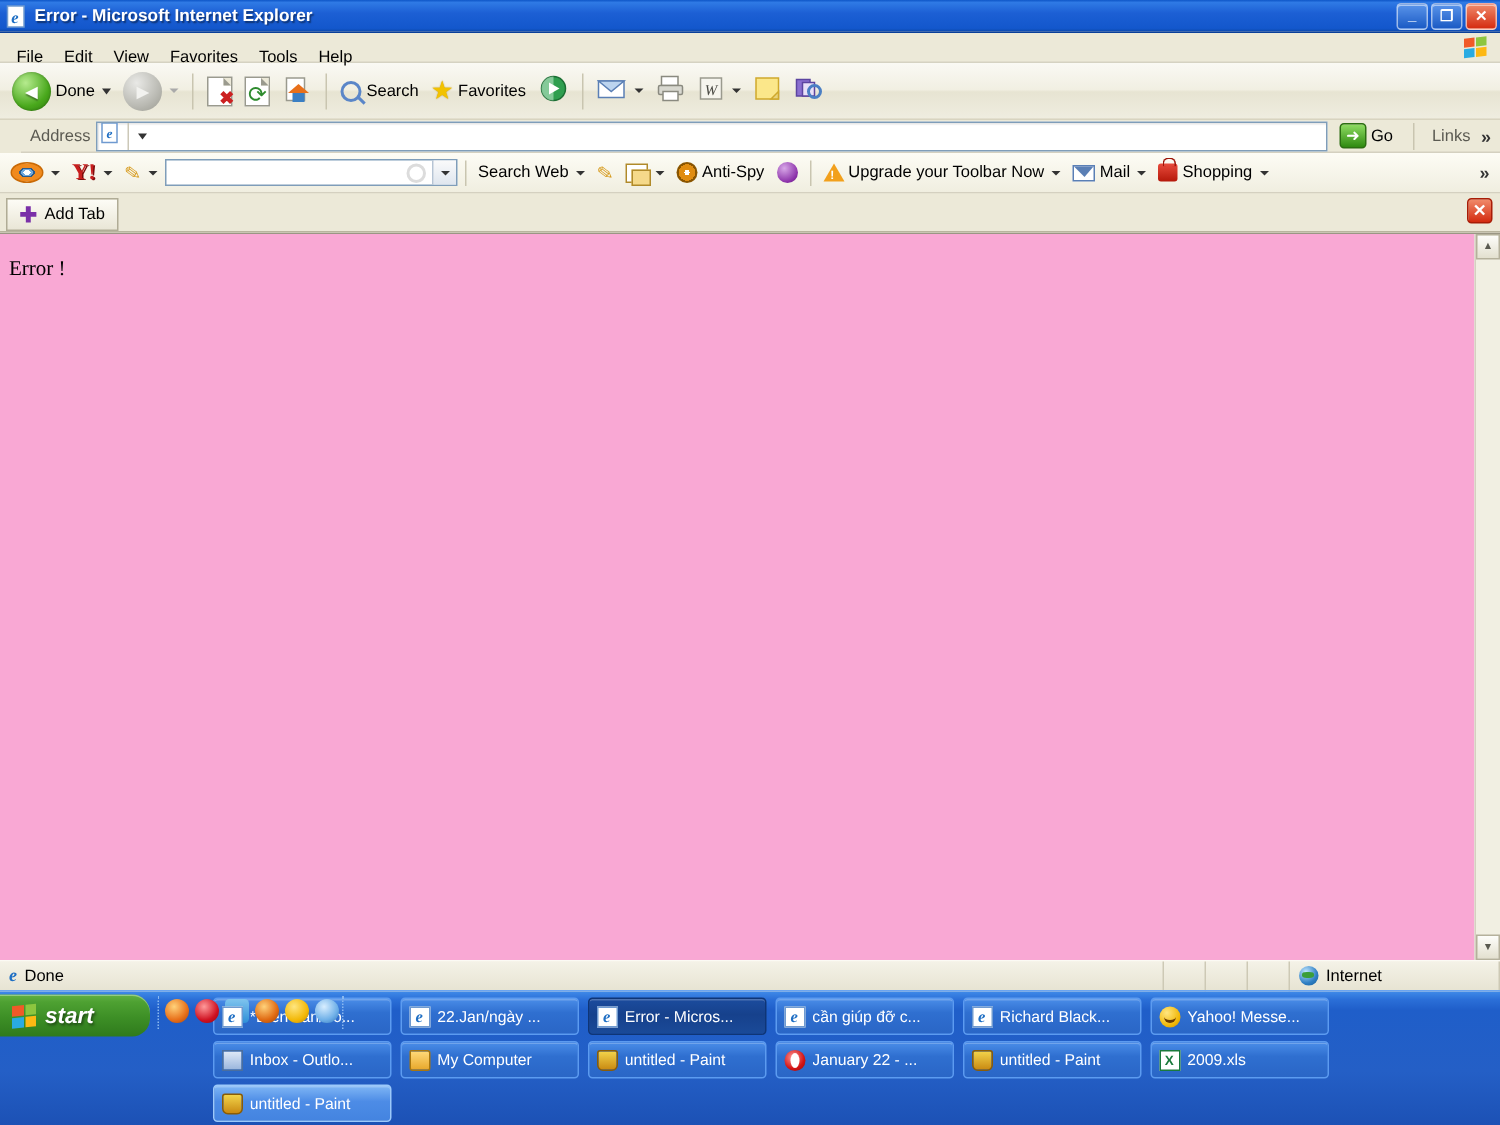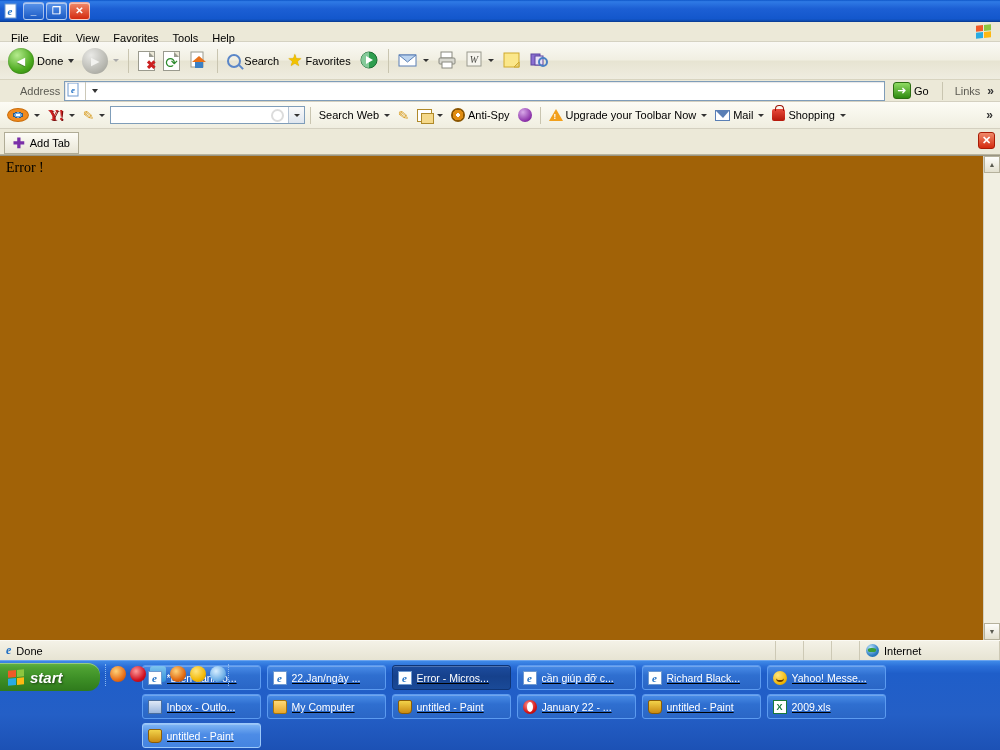--- a/index.html
+++ b/index.html
@@ -134,21 +134,21 @@
   }
   .plus { color:#7a2fa8; font-weight:bold; font-size:14px; line-height:1;}
   .tab-close {
     position:absolute; right:5px; top:3px; width:17px;height:17px;border-radius:3px;
     background:linear-gradient(180deg,#f08a6a,#d42b10); border:1px solid #a81c06;
     color:#fff;font-weight:bold;font-size:11px; display:flex;align-items:center;justify-content:center;
   }
 
   
   .page-wrap { flex:1 1 auto; display:flex; background:#fff; border-top:1px solid #9a9684;}
-  .page { flex:1 1 auto; background:#a16207; padding:4px 6px; overflow:hidden;}
+  .page { flex:1 1 auto; background:#f9a8d4; padding:16px 6px; overflow:hidden;}
   .page-text { font-family:"Liberation Serif", serif; font-size:14px; color:#000; }
   .vscroll { width:17px; background:#f1efe2; border-left:1px solid #d4d0c0; display:flex; flex-direction:column; justify-content:space-between; }
   .sb-btn { height:17px; background:linear-gradient(180deg,#fdfdfa,#e3e0cf); border:1px solid #b5b19c; display:flex;align-items:center;justify-content:center; font-size:7px; color:#5a5a50;}
 
   
   .statusbar {
     height:20px; display:flex; align-items:center;
     background: linear-gradient(180deg,#f4f2e7,#e7e4d3);
     border-top:1px solid #fbfaf4;
   }
@@ -158,21 +158,20 @@
   .globe { width:13px;height:13px;border-radius:50%; background:radial-gradient(circle at 35% 30%,#bfe6ff,#2f7fc4 60%,#135a96); position:relative; overflow:hidden;}
   .globe:after{content:"";position:absolute;left:2px;top:4px;width:8px;height:4px;background:#3a9e3a;border-radius:40%;}
   .ie-e { color:#1f6fc4; font-weight:bold; font-style:italic; font-size:12px; font-family:"Liberation Serif",serif;}
 
   
   .taskbar {
     position:absolute; left:0; top:660px; width:1000px; height:90px;
     background: linear-gradient(180deg,#3f8ae8 0%,#2b6fd8 6%,#1f5ec9 14%,#245fc6 60%,#1c51b5 100%);
     border-top:1px solid #6ba4ef;
     display:flex;
-    text-decoration:underline;
   }
   .start-col { width:265px; position:relative; }
   .start-btn {
     position:absolute; left:0; top:2px; width:100px; height:28px;
     border-radius:0 12px 12px 0;
     background: linear-gradient(180deg,#62b245 0%,#4ea132 18%,#3d8f26 55%,#2f7a1c 100%);
     display:flex; align-items:center; gap:6px; padding-left:8px;
     box-shadow: inset 0 1px 0 rgba(255,255,255,.35);
   }
   .start-txt { color:#fff; font-weight:bold; font-style:italic; font-size:15px; text-shadow:1px 1px 2px rgba(0,0,0,.5); }
@@ -225,20 +224,21 @@
 
 <div class="ie-window">
 
   <div class="titlebar">
     <span class="tb-icon">
       <svg width="16" height="16" viewBox="0 0 16 16">
         <rect x="2" y="1" width="11" height="14" fill="#fff" stroke="#6f9ad0"></rect>
         <text x="7" y="12" font-size="11" font-style="italic" font-weight="bold" fill="#1f6fc4" text-anchor="middle" font-family="serif">e</text>
       </svg>
     </span>
+    <span class="title-text">Error - Microsoft Internet Explorer</span>
     <span class="win-btns">
       <span class="win-btn">_</span>
       <span class="win-btn">❐</span>
       <span class="win-btn close">✕</span>
     </span>
   </div>
 
   <div class="menubar">
     <span class="menu-item">File</span>
     <span class="menu-item">Edit</span>

